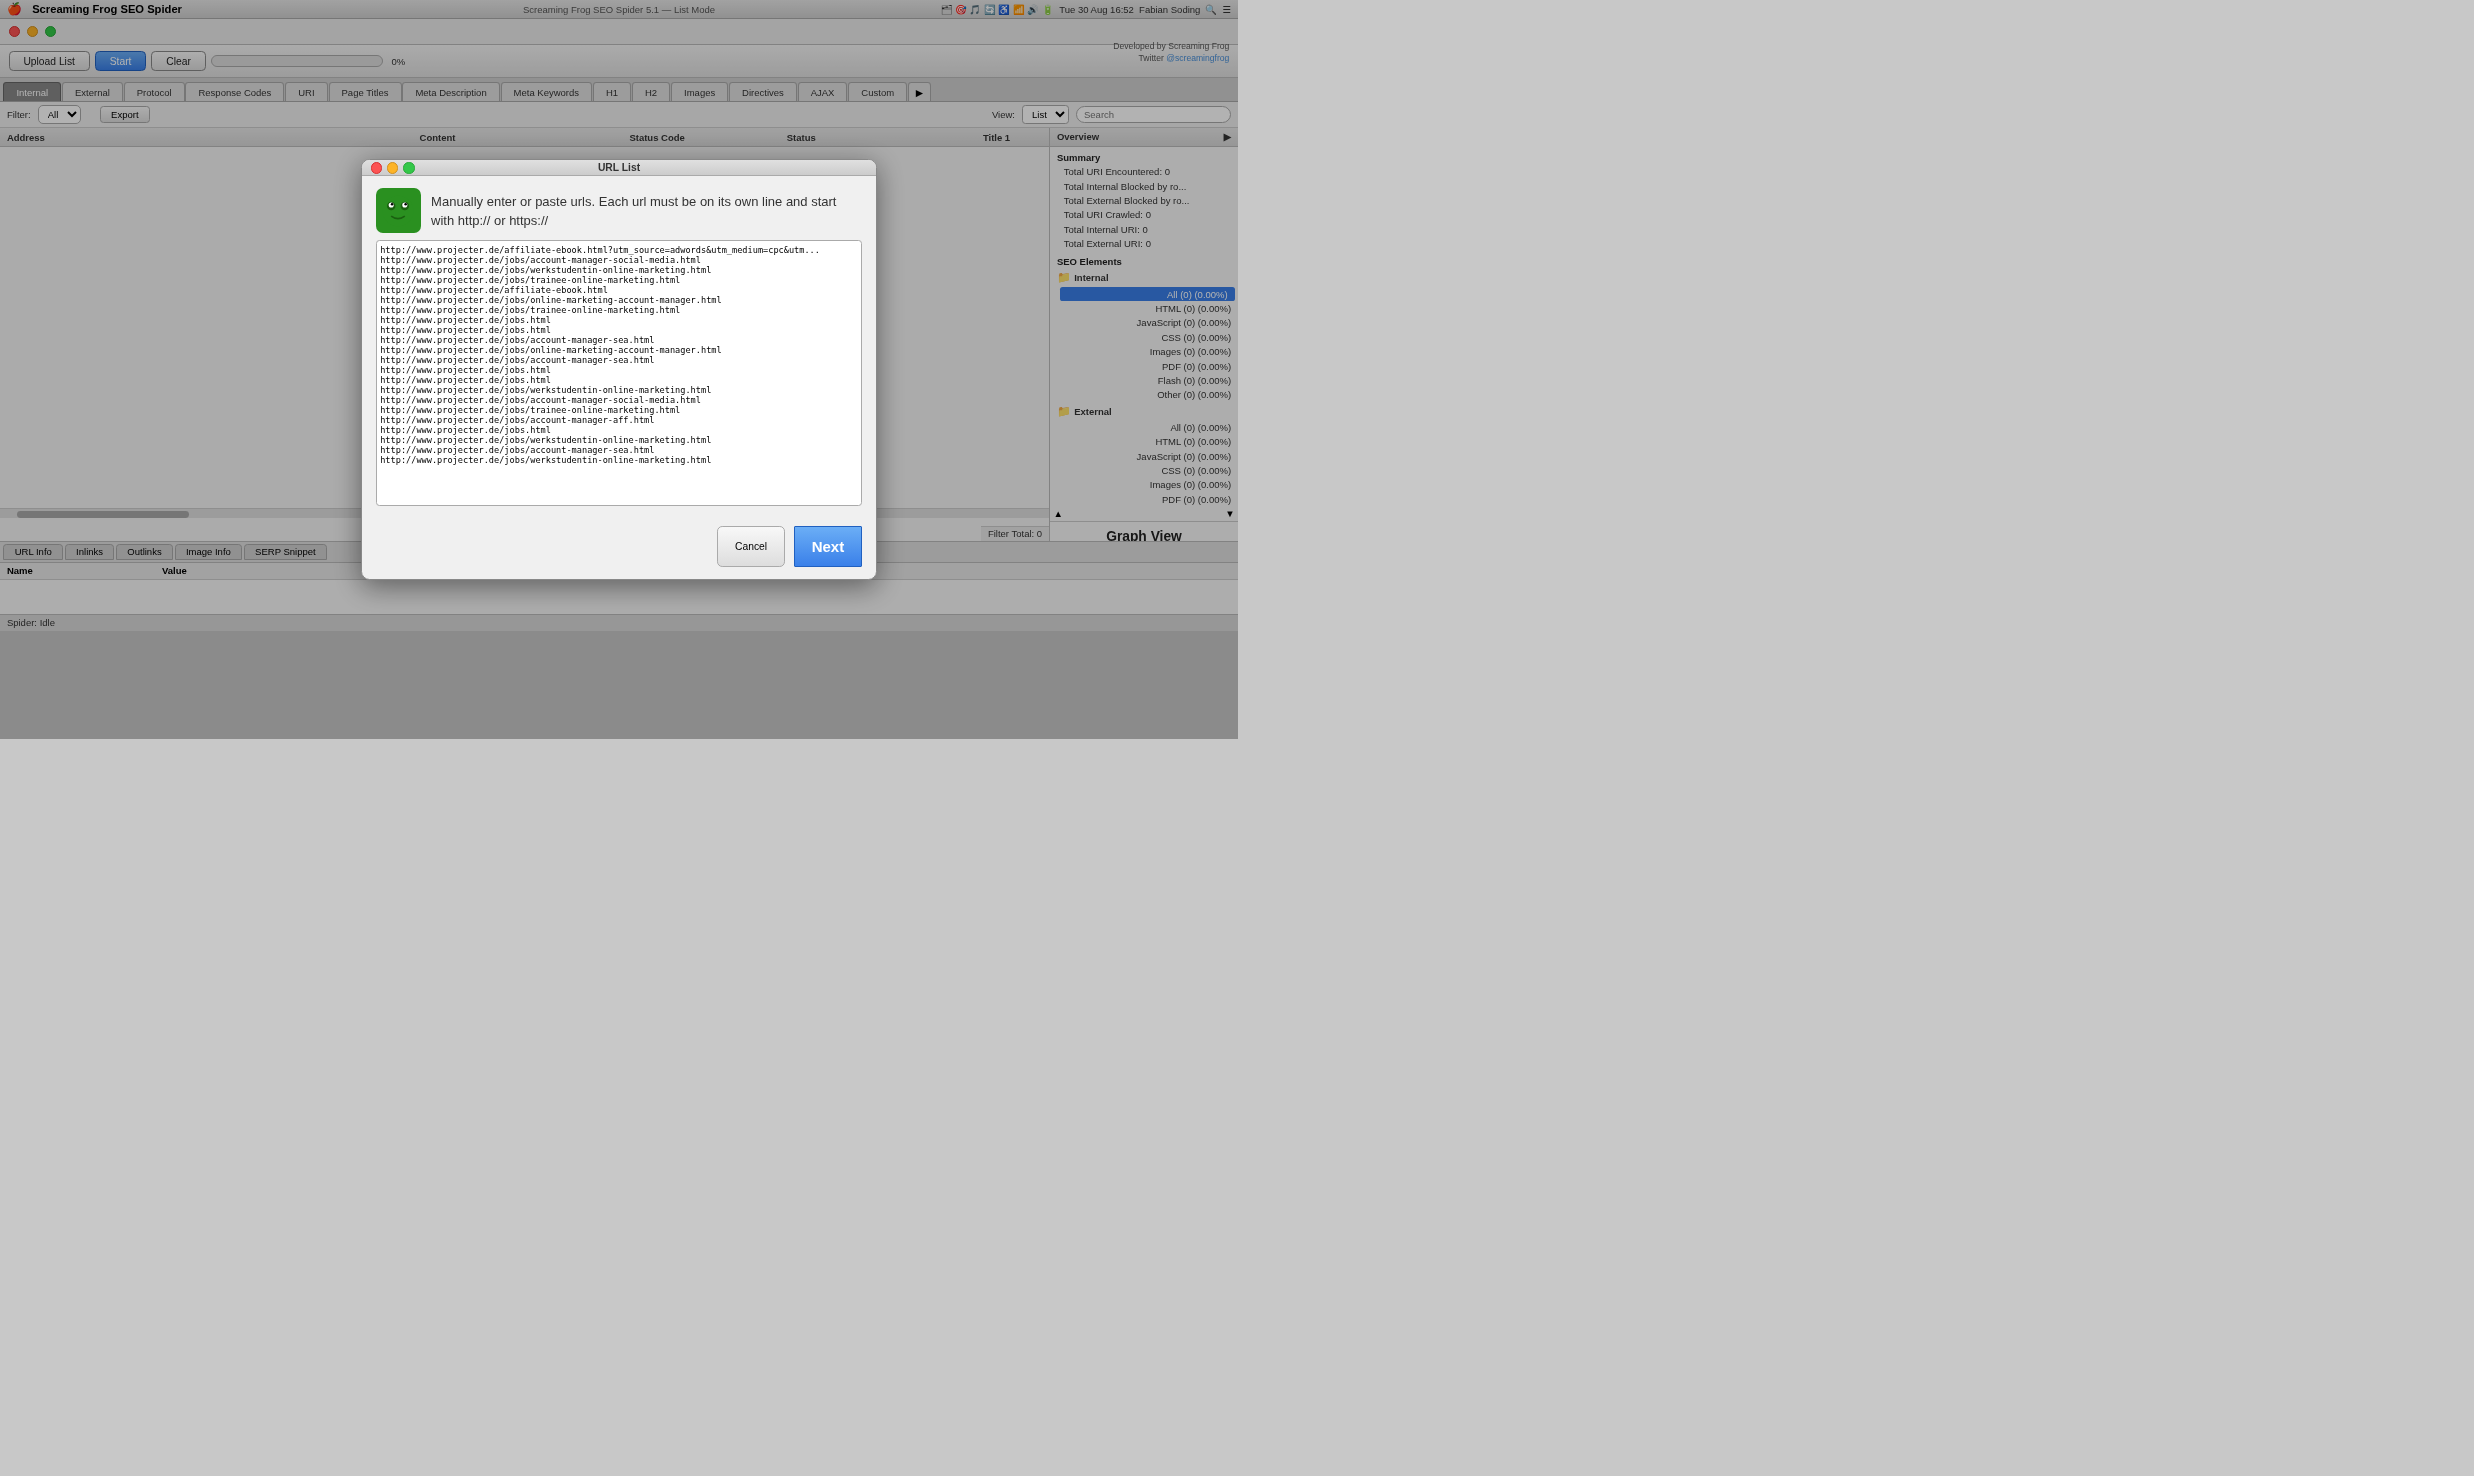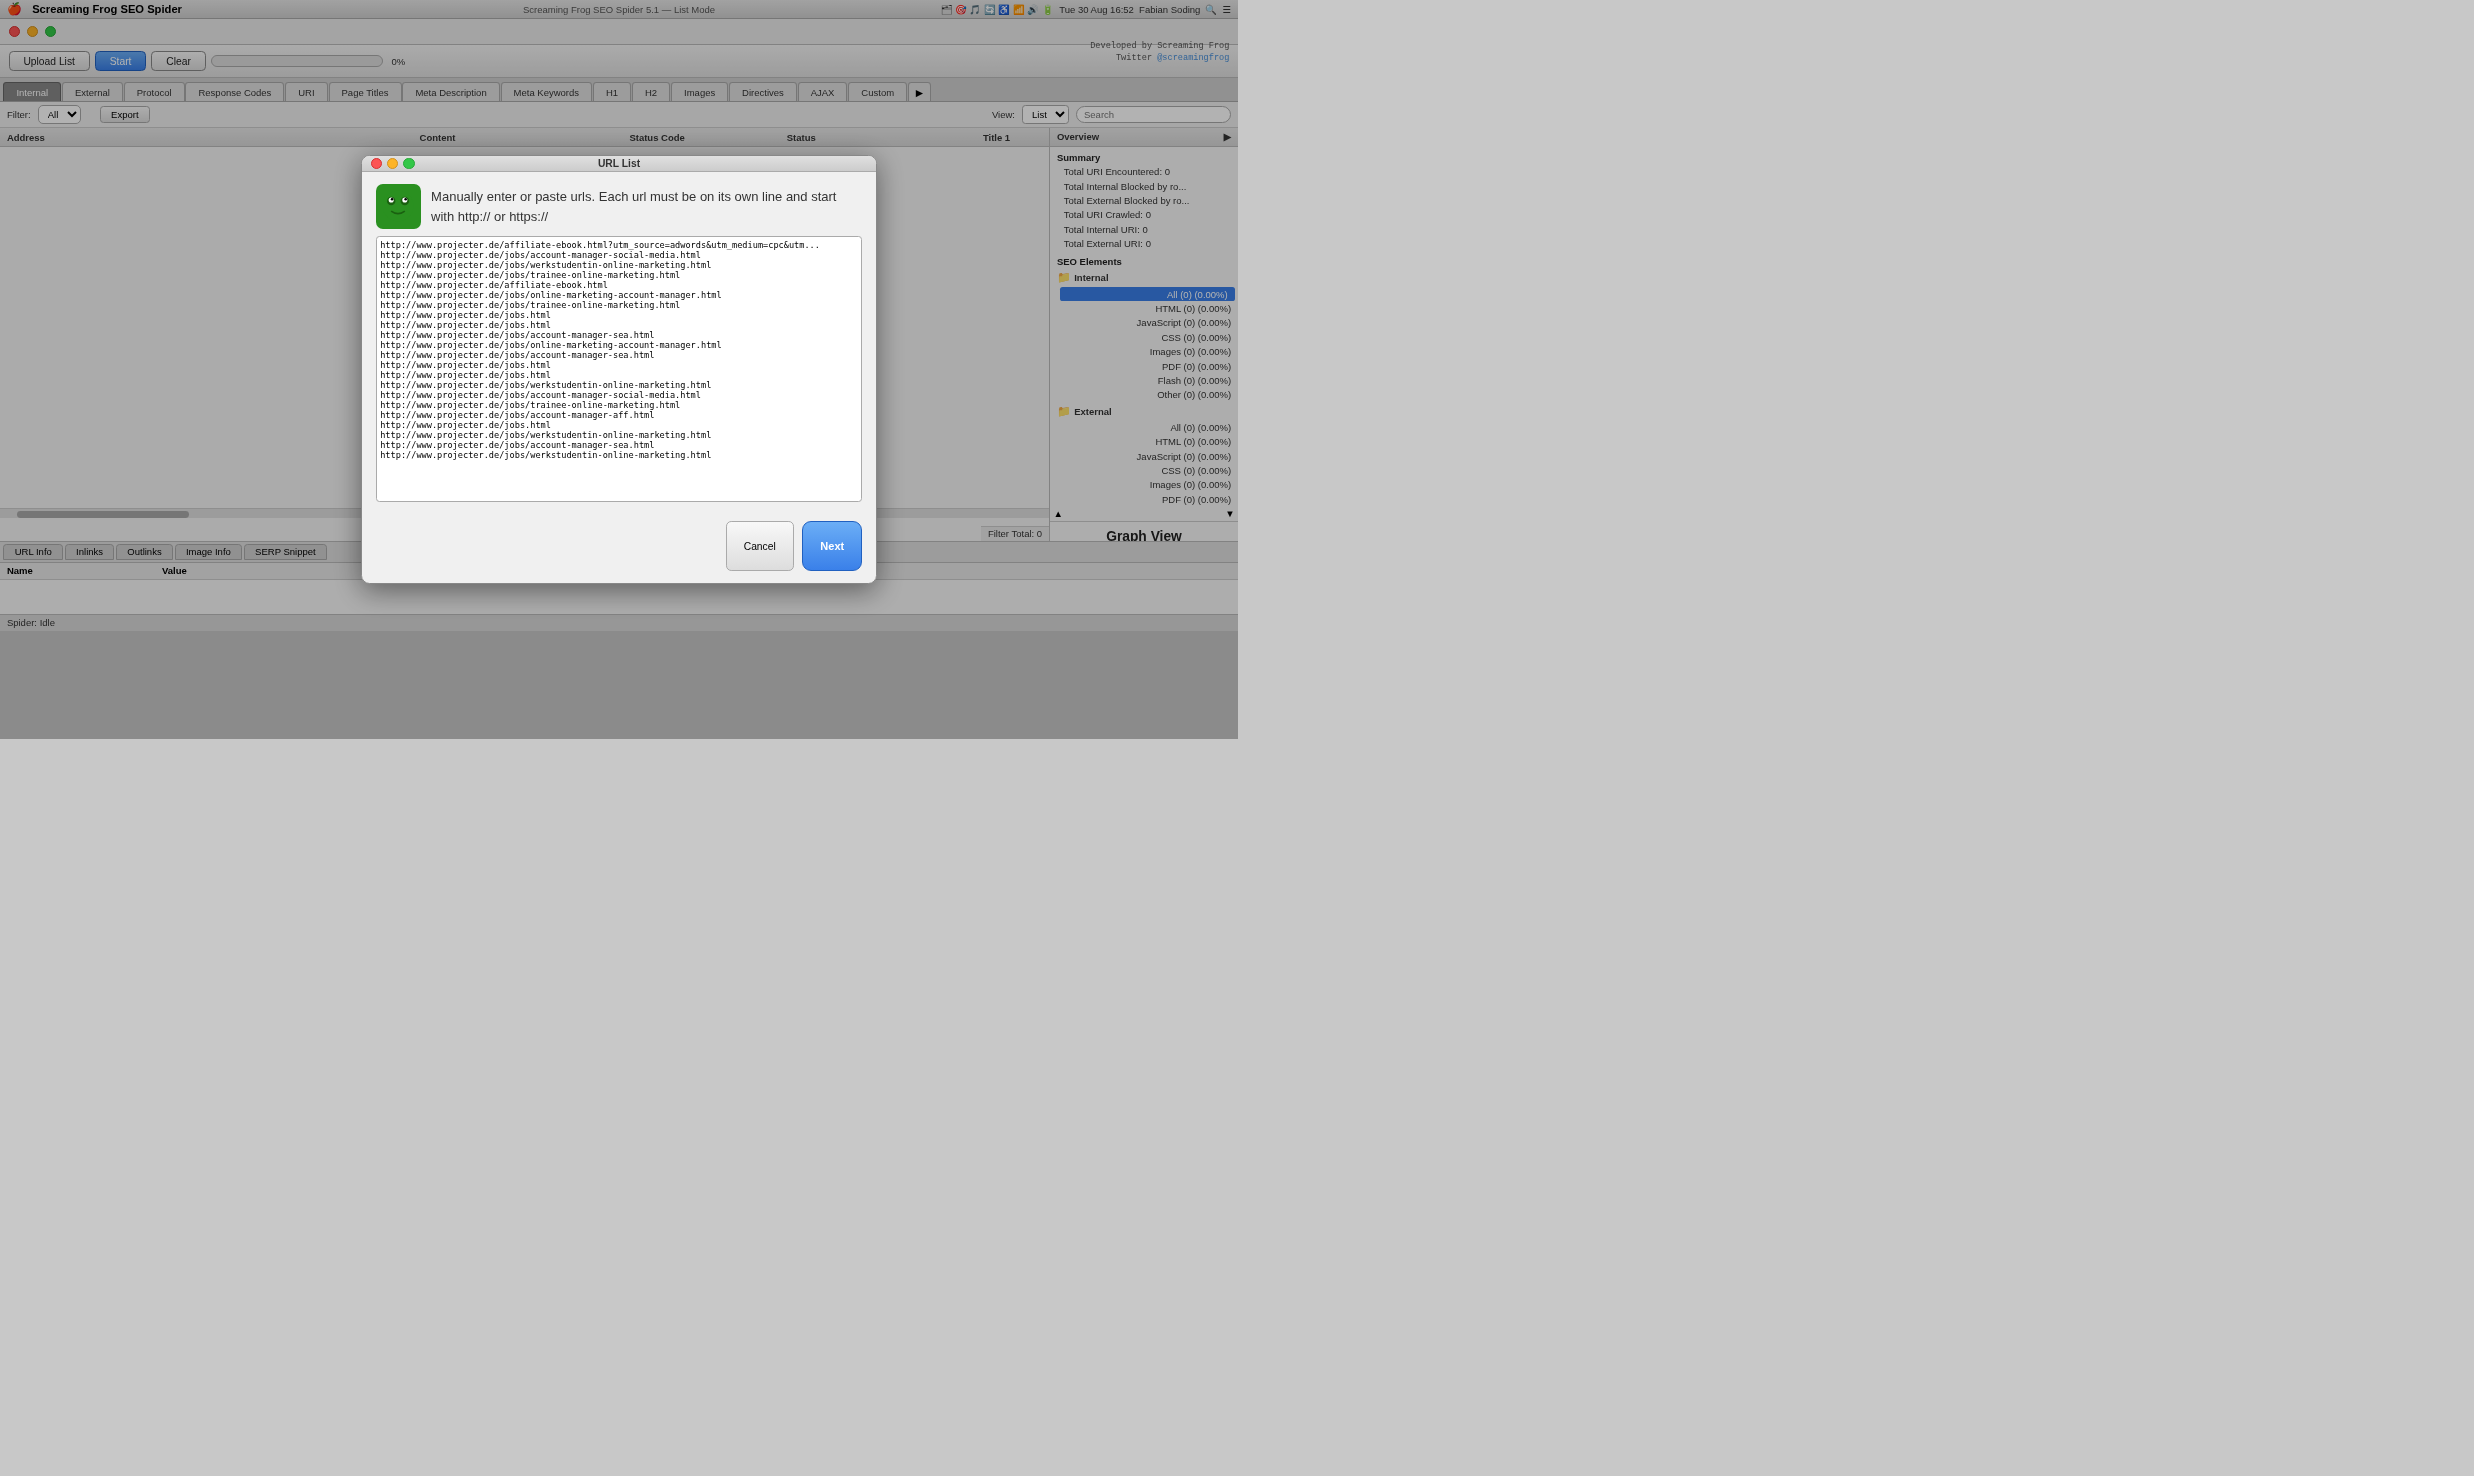--- a/index.html
+++ b/index.html
@@ -110,21 +110,20 @@
 
     
     .dev-note {
       position: absolute;
       top: 40px;
       right: 8.6px;
       font-size: 8.6px;
       color: #555;
       text-align: right;
       line-height: 1.4;
-      font-family: Liberation Mono, monospace;
     }
     .dev-note a { color: #4a90d9; text-decoration: none; }
 
     
     .tabbar {
       background: #d0d0d0;
       height: 24px;
       display: flex;
       align-items: flex-end;
       border-bottom: 0.9px solid #aaa;
@@ -433,26 +432,26 @@
     }
     .cancel-btn {
       padding: 4.3px 17px;
       border: 0.9px solid #aaa;
       border-radius: 5.2px;
       background: linear-gradient(to bottom, #f8f8f8, #ddd);
       font-size: 10.3px;
       cursor: pointer;
     }
     .next-btn {
-      padding: 18px 17px;
+      padding: 11px 17px;
       border: 0.9px solid #2060c0;
-      border-radius: 9px;
+      border-radius: 1px;
       background: linear-gradient(to bottom, #6baef6, #3a80e9);
       color: white;
-      font-size: 11px;
+      font-size: 15px;
       font-weight: 600;
       cursor: pointer;
     }
 
     
     .horizontal-scroll {
       height: 10.3px;
       background: #e0e0e0;
       border-top: 0.9px solid #ccc;
       position: relative;

